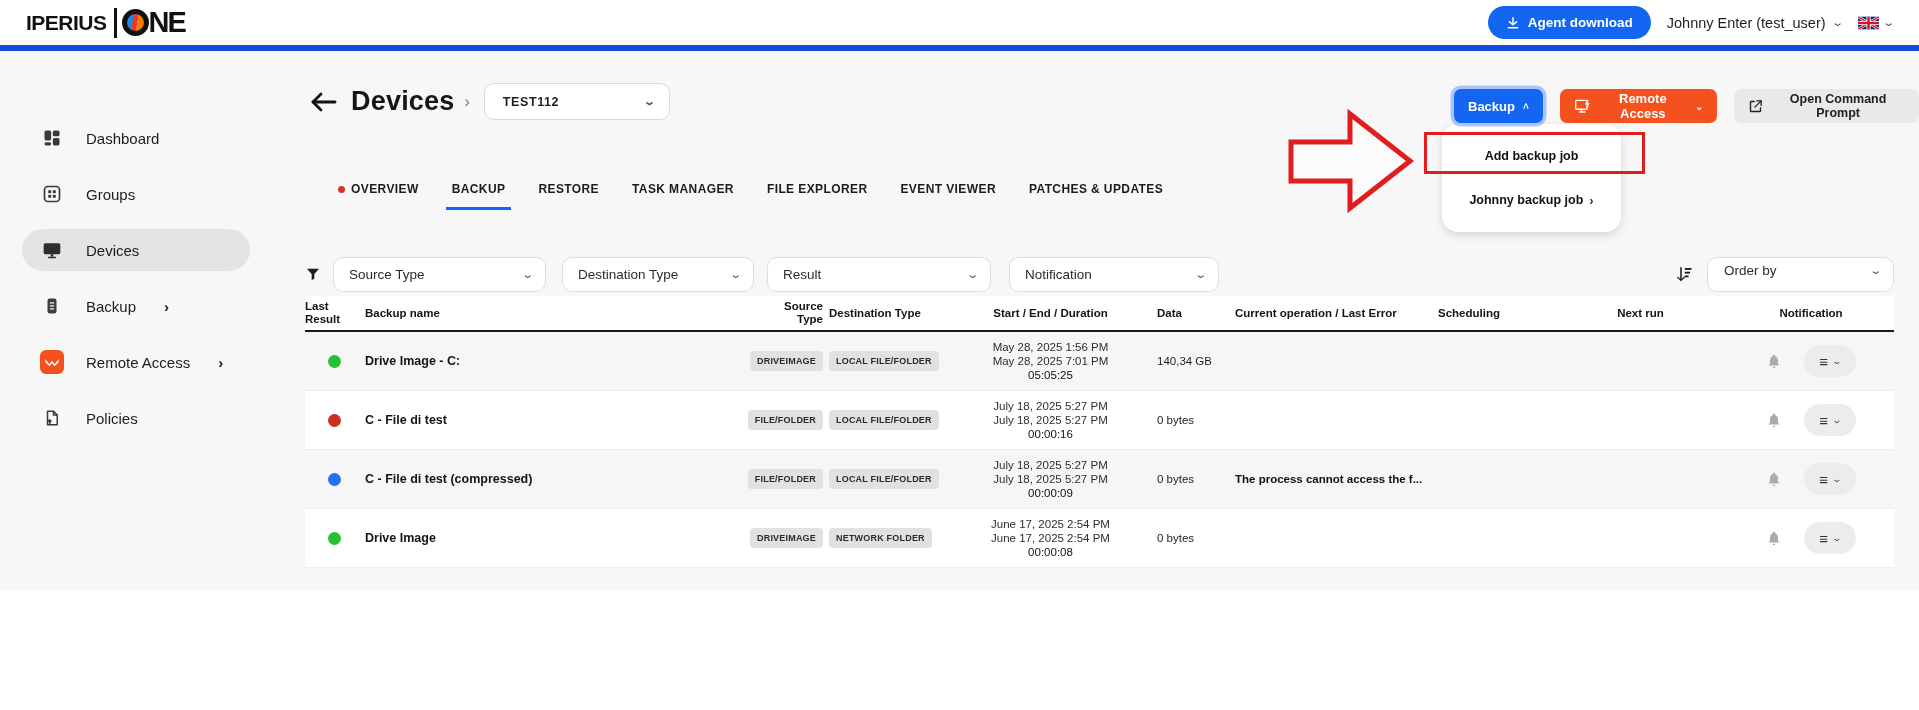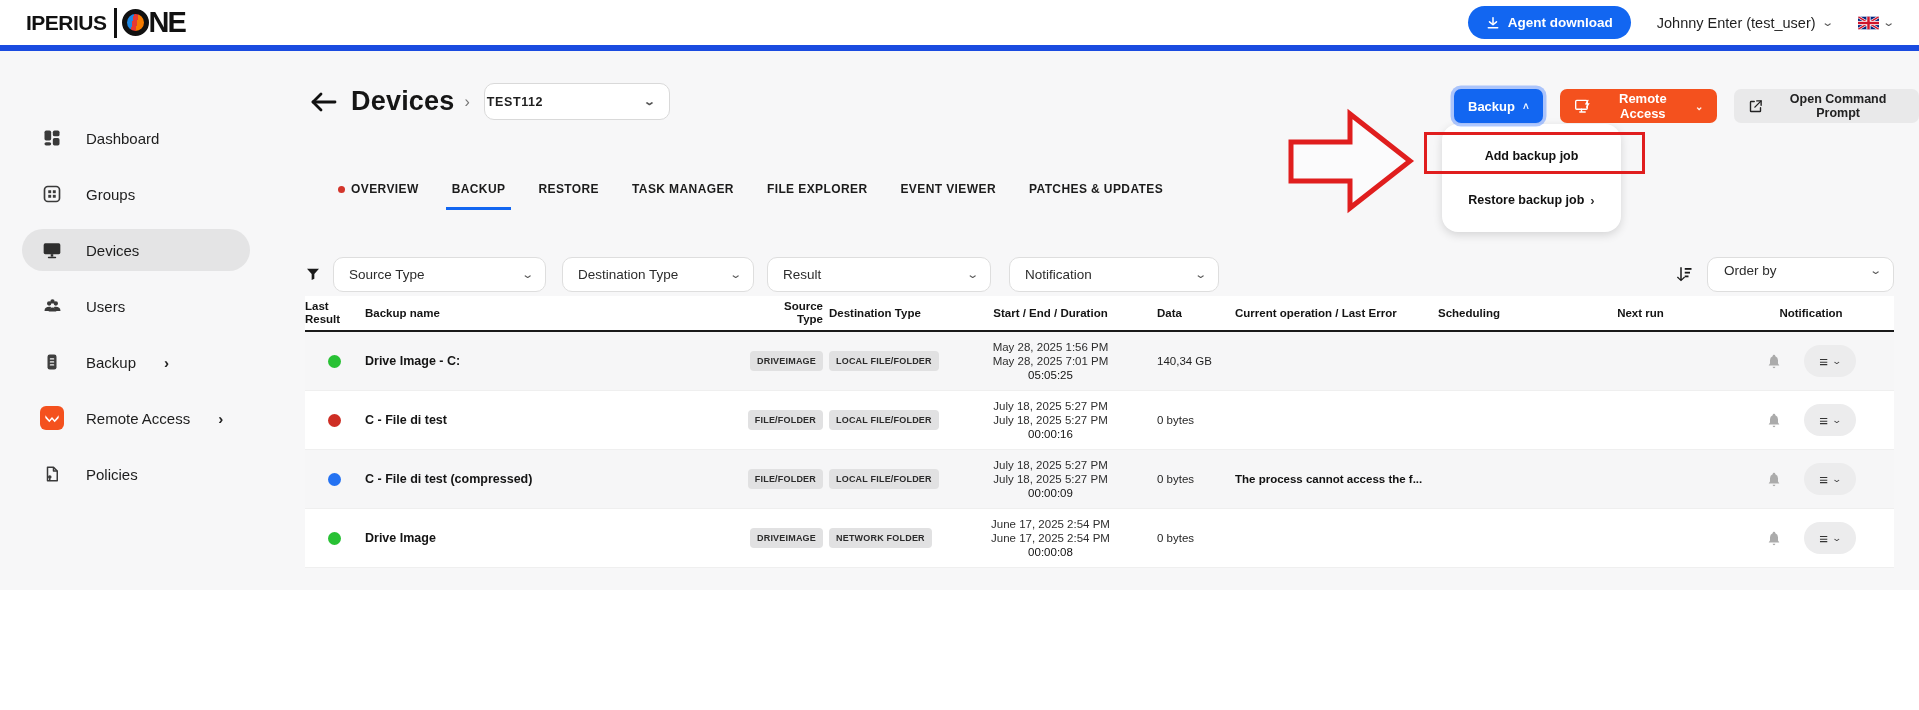--- a/index.html
+++ b/index.html
@@ -9,21 +9,21 @@
   
   .header { position:absolute; left:0; top:0; width:1919px; height:45px; background:#fff;
             display:flex; align-items:center; justify-content:space-between; padding:0 26px; z-index:30; }
   .header-bar { position:absolute; left:0; top:45px; width:1919px; height:6px; background:#1a4be0; z-index:30; }
   .logo { display:flex; align-items:center; gap:2px; }
   .logo-iperius { font-size:21px; font-weight:700; letter-spacing:-0.5px; color:#111; }
   .logo-sep { width:3px; height:30px; background:#111; margin:0 3px 0 5px; }
   .logo-o { width:27px; height:27px; border-radius:50%; border:5px solid #111;
             background:linear-gradient(100deg,#1e88e5 0 34%,#e53935 34% 58%,#f57c00 58% 100%); }
   .logo-ne { font-size:29px; font-weight:800; letter-spacing:-2px; color:#111; margin-left:-2px; }
-  .header-right { display:flex; align-items:center; gap:26px; }
+  .header-right { display:flex; align-items:center; gap:16px; }
   .btn-agent { display:flex; align-items:center; gap:8px; background:#1266f1; color:#fff;
                border:none; border-radius:18px; padding:9px 18px; font-size:13.5px; font-weight:600; cursor:pointer; }
   .user-menu { display:flex; align-items:center; gap:7px; font-size:14.5px; color:#1f1f1f; cursor:pointer; }
   .chev { font-size:11px; color:#555; transform:scaleX(1.4); display:inline-block; }
   .flag-menu { display:flex; align-items:center; gap:5px; cursor:pointer; }
   .flag-menu svg { border-radius:2px; }
 
   
   .content-bg { position:absolute; left:0; top:51px; width:1919px; height:539px; background:#f7f7f8; }
 
@@ -36,21 +36,21 @@
   .side-icon { width:24px; height:24px; display:flex; align-items:center; justify-content:center; flex:0 0 24px; }
   .side-chev { font-size:15px; font-weight:700; margin-left:6px; color:#222; }
   .ra-icon { width:24px; height:24px; border-radius:6px; background:#f4511e; display:flex; align-items:center; justify-content:center; }
 
   
   .page-head { position:absolute; left:310px; top:83px; display:flex; align-items:center; gap:14px; z-index:5; }
   .back-arrow { cursor:pointer; display:flex; }
   .page-title { font-size:27px; font-weight:600; letter-spacing:0.2px; color:#161616; }
   .crumb-sep { font-size:16px; color:#777; margin-left:-4px; }
   .device-select { width:186px; height:37px; background:#fff; border:1px solid #d9d9d9; border-radius:10px;
-                   display:flex; align-items:center; justify-content:space-between; padding:0 14px 0 2px;
+                   display:flex; align-items:center; justify-content:space-between; padding:0 14px 0 18px;
                    font-size:12.5px; font-weight:700; letter-spacing:0.6px; cursor:pointer; }
 
   
   .actions { position:absolute; top:89px; left:1454px; display:flex; gap:17px; z-index:6; }
   .btn { display:flex; align-items:center; gap:8px; height:34px; border:none; border-radius:7px;
          font-size:13px; font-weight:600; cursor:pointer; padding:0 14px; }
   .btn-backup { background:#1266f1; color:#fff; box-shadow:0 0 0 3.5px rgba(77,134,255,0.45); }
   .btn-remote { background:#f4511e; color:#fff; }
   .btn-cmd { background:#e9e9ea; color:#222; font-weight:600; font-size:12.5px; }
   .btn .c { font-size:10px; opacity:0.95; }
@@ -192,33 +192,20 @@
       <svg width="20" height="20" viewBox="0 0 24 24" fill="#2e2e2e">
         <rect x="2" y="4" width="20" height="13" rx="2"></rect>
           <rect x="10.5" y="17" width="3" height="3"></rect>
         <rect x="7" y="20" width="10" height="1.8" rx="0.9"></rect>
       </svg>
     </span>
     <span>Devices</span>
   </div>
   <div class="side-item">
     <span class="side-icon">
-      <svg width="21" height="20" viewBox="0 0 24 24" fill="#3a3a3a">
-        <circle cx="8" cy="9" r="2.6"></circle>
-          <circle cx="16" cy="9" r="2.6"></circle>
-          <circle cx="12" cy="6.5" r="2.6"></circle>
-        <path d="M2.5 17c0-2.4 2.4-4 5.5-4 1 0 1.9.2 2.7.5-1.3.9-2 2.1-2 3.5v1H2.5z"></path>
-        <path d="M21.5 17c0-2.4-2.4-4-5.5-4-1 0-1.9.2-2.7.5 1.3.9 2 2.1 2 3.5v1h6.2z"></path>
-        <path d="M7.5 18c0-2.5 2-4.2 4.5-4.2s4.5 1.7 4.5 4.2v.5h-9z"></path>
-      </svg>
-    </span>
-    <span>Users</span>
-  </div>
-  <div class="side-item">
-    <span class="side-icon">
       <svg width="18" height="20" viewBox="0 0 24 24" fill="#3f3f3f">
         <rect x="6" y="2" width="12" height="20" rx="3"></rect>
         <rect x="9" y="7" width="6" height="1.8" rx="0.9" fill="#f7f7f8"></rect>
         <rect x="9" y="11" width="6" height="1.8" rx="0.9" fill="#f7f7f8"></rect>
         <rect x="9" y="15" width="6" height="1.8" rx="0.9" fill="#f7f7f8"></rect>
       </svg>
     </span>
     <span>Backup</span>
     <span class="side-chev">›</span>
   </div>
@@ -287,21 +274,21 @@
     </span>
     <span>Open Command Prompt</span>
   </button>
 </div>
 
 <div class="dropdown">
   <div class="dropdown-item">
     <span>Add backup job</span>
   </div>
   <div class="dropdown-item">
-    <span>Restore backup job</span>
+    <span>Johnny backup job</span>
     <span class="mchev">›</span>
   </div>
 </div>
 
 <div class="anno-rect"></div>
 <div class="anno-arrow">
   <svg width="127" height="115" viewBox="0 0 127 115">
     <polygon points="3,38 62,38 62,10 122,57 62,104 62,77 3,77" fill="#fbfbfc" stroke="#e01e1e" stroke-width="5" stroke-linejoin="miter"></polygon>
   </svg>
 </div>

